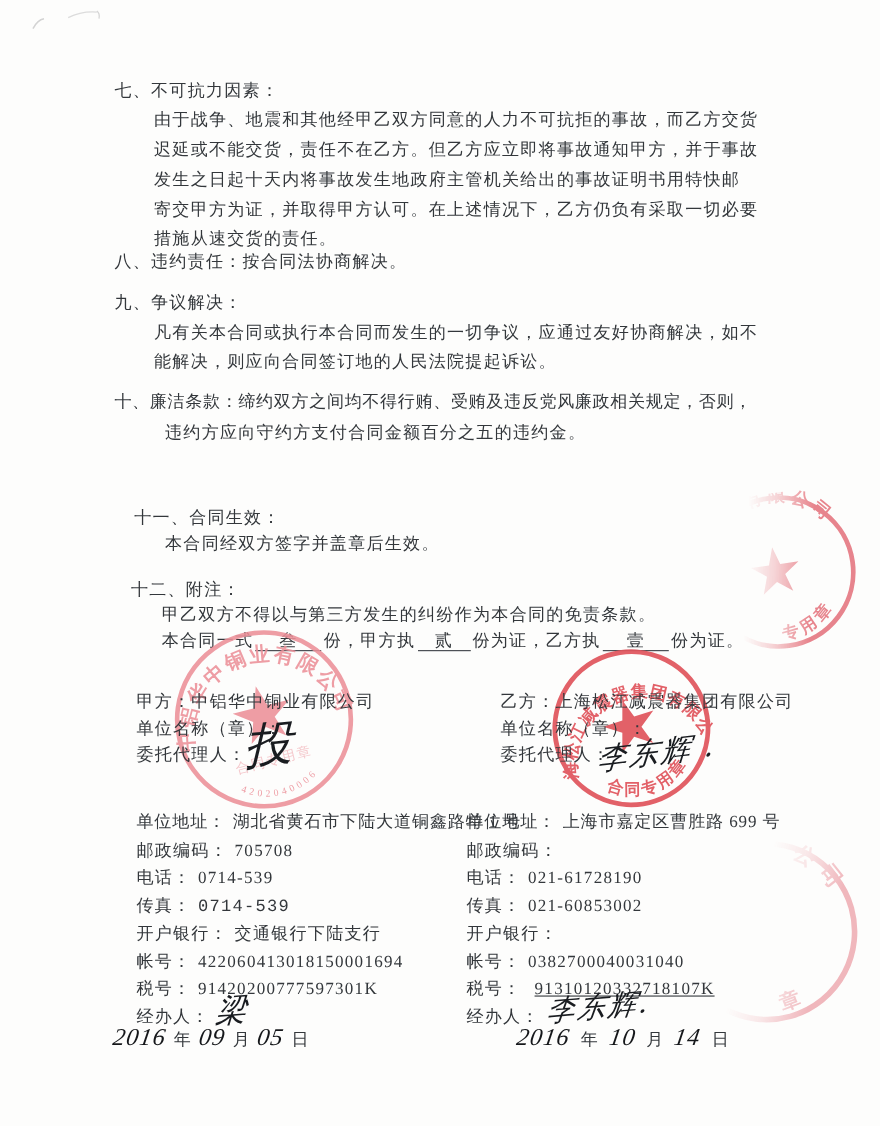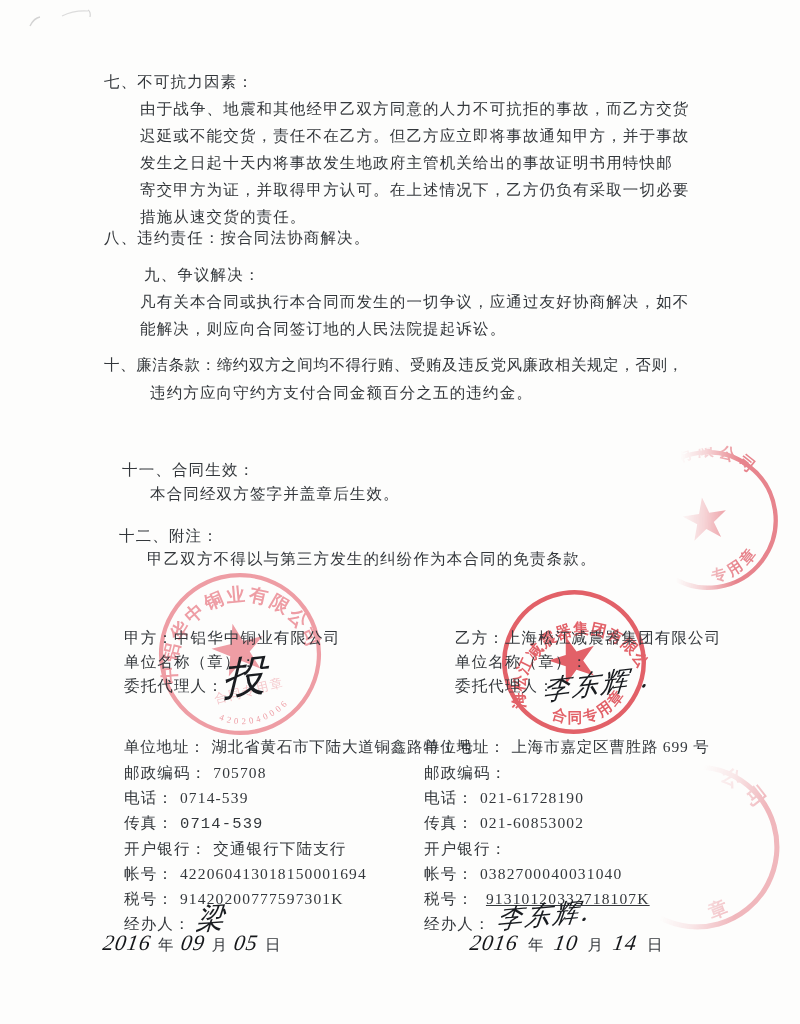--- a/index.html
+++ b/index.html
@@ -44,32 +44,35 @@
 
   <div class="line" style="left:104px;top:72px;">七、不可抗力因素：</div>
   <div class="line" style="left:140px;top:99px;">由于战争、地震和其他经甲乙双方同意的人力不可抗拒的事故，而乙方交货</div>
   <div class="line" style="left:140px;top:126px;">迟延或不能交货，责任不在乙方。但乙方应立即将事故通知甲方，并于事故</div>
   <div class="line" style="left:140px;top:153px;">发生之日起十天内将事故发生地政府主管机关给出的事故证明书用特快邮</div>
   <div class="line" style="left:140px;top:180px;">寄交甲方为证，并取得甲方认可。在上述情况下，乙方仍负有采取一切必要</div>
   <div class="line" style="left:140px;top:207px;">措施从速交货的责任。</div>
 
   <div class="line" style="left:104px;top:228px;">八、违约责任：按合同法协商解决。</div>
 
-  <div class="line" style="left:104px;top:265px;margin-left:40px;">九、争议解决：</div>
+  <div class="line" style="left:104px;top:265px;">九、争议解决：</div>
   <div class="line" style="left:140px;top:319px;">能解决，则应向合同签订地的人民法院提起诉讼。</div>
   <div class="line" style="left:140px;top:292px;">凡有关本合同或执行本合同而发生的一切争议，应通过友好协商解决，如不</div>
 
   <div class="line" style="left:104px;top:355px;letter-spacing:0.6px;text-align:center;">十、廉洁条款：缔约双方之间均不得行贿、受贿及违反党风廉政相关规定，否则，</div>
   <div class="line" style="left:150px;top:383px;">违约方应向守约方支付合同金额百分之五的违约金。</div>
 
   <div class="line" style="left:122px;top:460px;">十一、合同生效：</div>
   <div class="line" style="left:150px;top:484px;">本合同经双方签字并盖章后生效。</div>
 
   <div class="line" style="left:119px;top:526px;">十二、附注：</div>
   <div class="line" style="left:147px;top:549px;font-family:Liberation Serif, serif;">甲乙双方不得以与第三方发生的纠纷作为本合同的免责条款。</div>
+  <div class="line" style="left:147px;top:572px;">
+    <span>本合同一式</span><span class="ul w1">叁</span><span>份，甲方执</span><span class="ul w2">贰</span><span>份为证，乙方执</span><span class="ul w3">壹</span><span>份为证。</span>
+  </div>
 
   <div class="stamp" style="left:156px;top:570px;opacity:.88;transform:rotate(-14deg);">
     <svg width="168" height="168" viewBox="0 0 200 200" style="color:#ec9099;">
       <circle cx="100" cy="100" r="94" fill="none" stroke="currentColor" stroke-width="5"></circle>
       <path id="arcA" d="M 22,140 A 81,81 0 1 1 178,140" fill="none"></path>
       <text font-size="22" letter-spacing="3" fill="currentColor" font-weight="bold">
         <textPath href="#arcA" startOffset="50%" text-anchor="middle">中铝华中铜业有限公司</textPath>
       </text>
       <path d="M0,-1 L0.2245,-0.309 0.9511,-0.309 0.3633,0.118 0.5878,0.809 0,0.382 -0.5878,0.809 -0.3633,0.118 -0.9511,-0.309 -0.2245,-0.309 Z" transform="translate(100,96) scale(33)" fill="currentColor"></path>
       <text x="100" y="150" font-size="15" letter-spacing="2" fill="currentColor" text-anchor="middle" opacity=".55">合同专用章</text>

